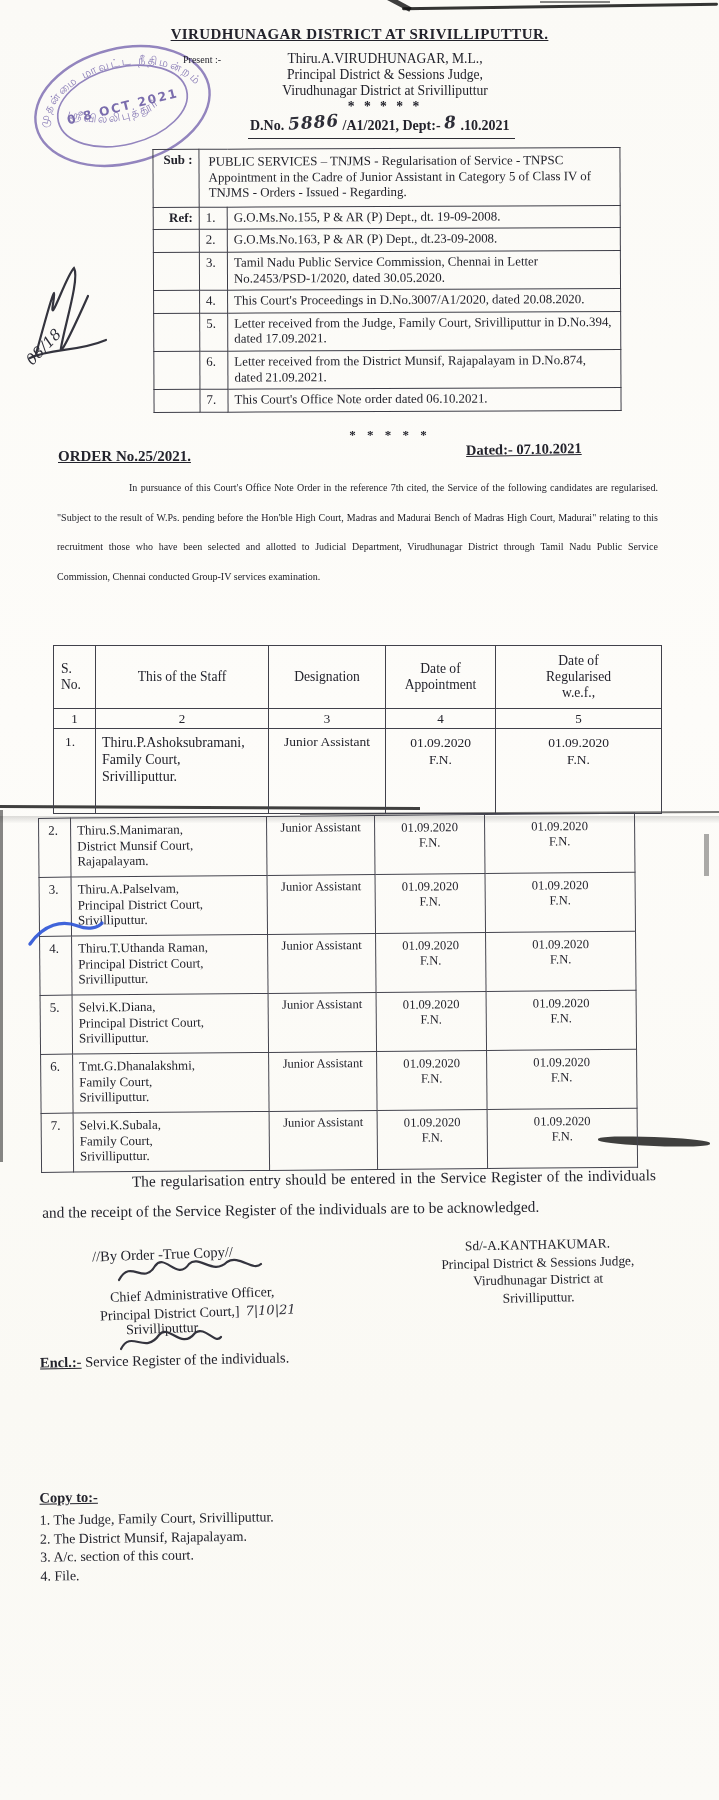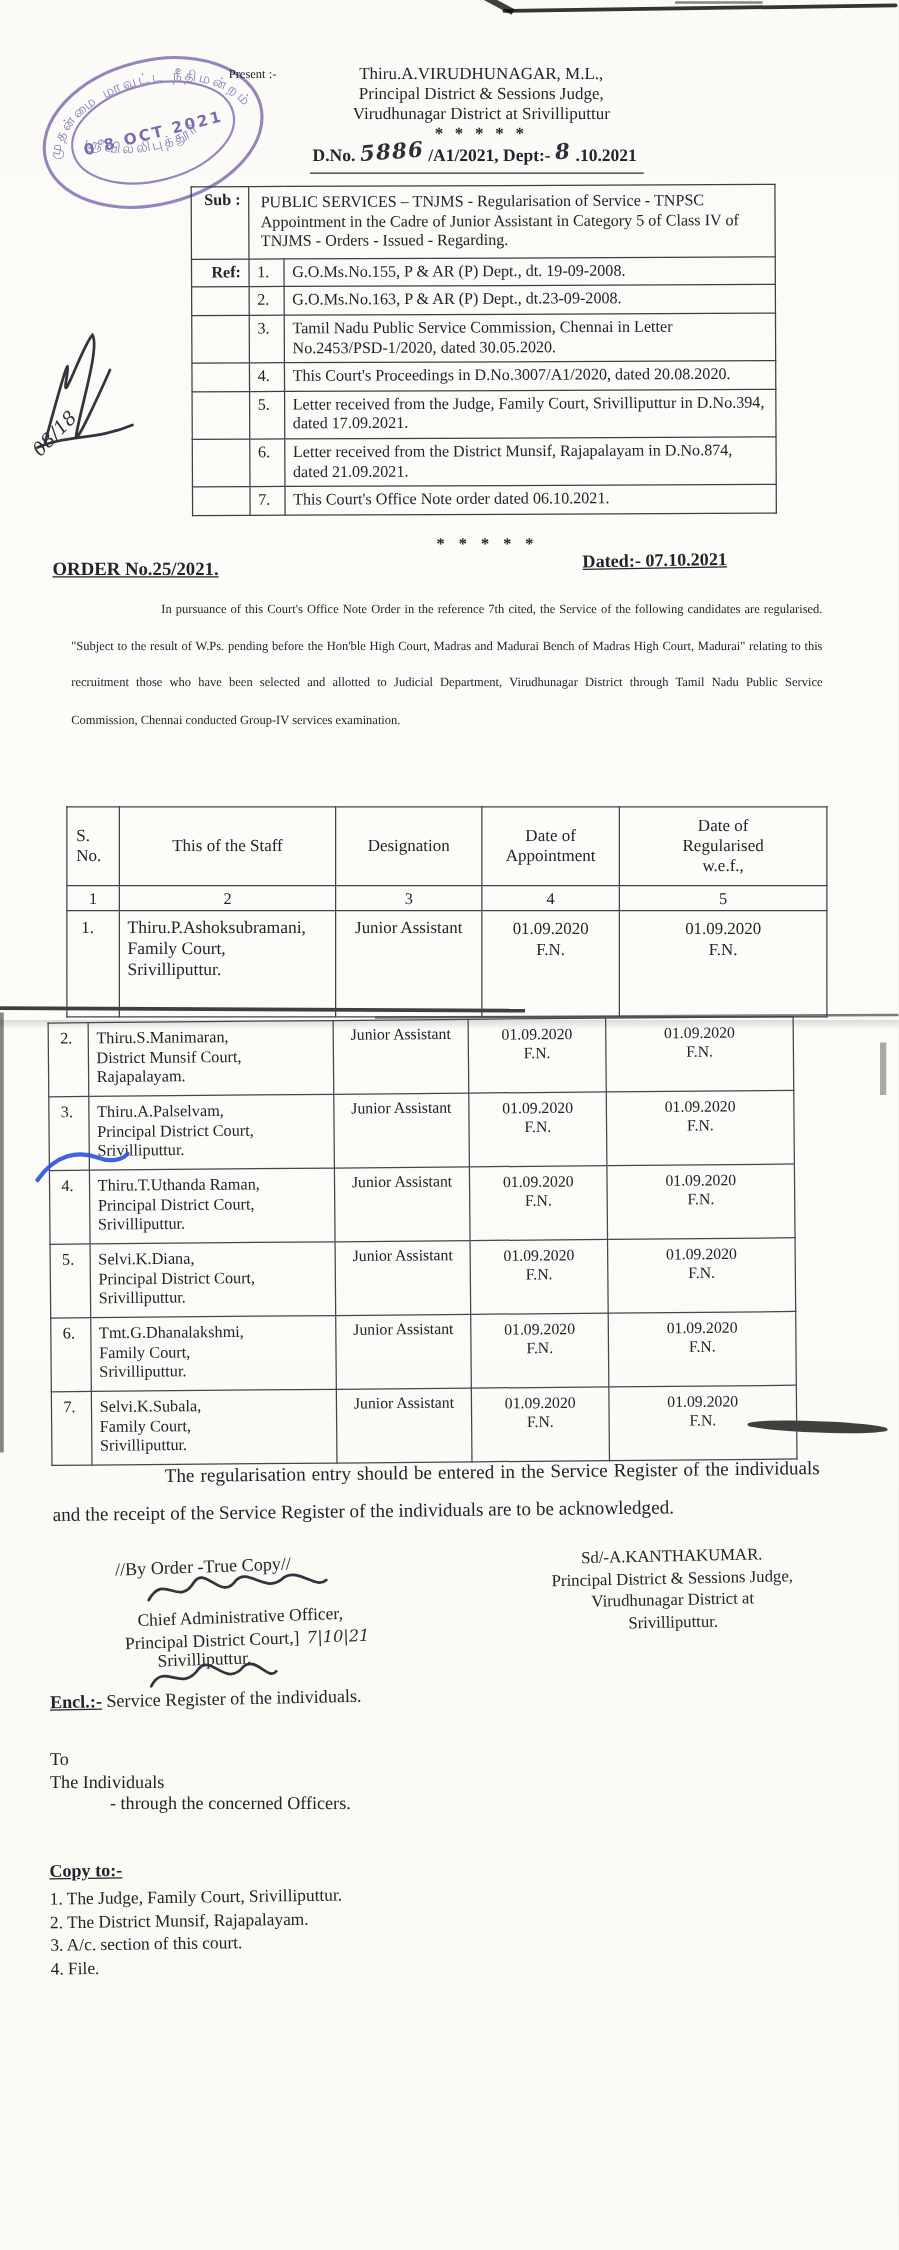--- a/index.html
+++ b/index.html
@@ -46,21 +46,21 @@
 
   
   .refbox{position:absolute;left:153px;top:148px;width:468px;border-collapse:collapse;table-layout:fixed;font-size:12.9px;line-height:15.6px;transform:rotate(-.25deg);}
   .refbox td{border:1.5px solid #3e3e48;vertical-align:top;padding:3px 6px 3px 6px;}
   .refbox .lbl{font-weight:600;padding-left:5px;text-align:right;}
   .refbox .num{padding:3px 0 3px 6px;}
   .refbox .subtext{padding:5px 9px;}
   .stars2{left:298px;top:427px;width:184px;text-align:center;letter-spacing:4px;font-size:13px;font-weight:bold;}
 
   
-  .order-no{left:42px;top:448px;font-size:15px;font-weight:bold;text-decoration:underline;}
+  .order-no{left:58px;top:448px;font-size:15px;font-weight:bold;text-decoration:underline;}
   .order-date{left:466px;top:441px;font-size:14.5px;font-weight:bold;text-decoration:underline;transform:rotate(-1deg);}
   .bodytext{left:57px;top:473px;width:601px;font-size:10px;line-height:29.6px;text-align:justify;text-indent:72px;}
 
   
   .stafftable{position:absolute;border-collapse:collapse;table-layout:fixed;}
   .stafftable td{border:1.5px solid #41414b;vertical-align:top;}
   .t1{left:53px;top:645px;width:608px;}
   .t1 .hdr td{font-size:13.6px;text-align:center;vertical-align:middle;height:56px;padding:3px 2px;}
   .t1 .hdr .snohd{text-align:left;padding-left:7px;}
   .t1 .nums td{height:19px;text-align:center;font-size:13px;vertical-align:middle;padding:0;}
@@ -124,20 +124,21 @@
     <text class="stxt"><textPath href="#arcB" startOffset="8%">ஸ்ரீவில்லிபுத்தூர்</textPath></text>
     <text class="sdate" x="100" y="75" text-anchor="middle">0 8 OCT 2021</text>
   </svg>
 
   <svg class="margin-sig abs" viewBox="0 0 95 100">
     <path class="sigpath" d="M14,92 C26,48 36,12 31,42 C27,66 44,14 52,6 C58,16 42,66 39,86 C37,98 58,52 66,34"></path>
     <path class="sigpath" d="M8,96 C30,86 56,90 84,78"></path>
   </svg>
   <div class="hw margin-note abs">08/18</div>
 
+  <div class="title abs">VIRUDHUNAGAR DISTRICT AT SRIVILLIPUTTUR.</div>
   <div class="present-label abs">Present :-</div>
   <div class="present-block abs">
     <div>Thiru.A.VIRUDHUNAGAR, M.L.,</div>
     <div>Principal District &amp; Sessions Judge,</div>
     <div>Virudhunagar District at Srivilliputtur</div>
     <div class="stars">* * * * *</div>
   </div>
 
   <div class="dno abs">
     <span>D.No.</span>
@@ -345,25 +346,20 @@
   </div>
   <div class="placeline abs">Srivilliputtur.</div>
   <svg class="sig2 abs" viewBox="0 0 110 32">
     <path class="sigpath" d="M6,22 C16,2 30,28 44,8 C54,-4 66,24 80,6 C90,-2 100,18 106,10"></path>
   </svg>
 
   <div class="encl abs">
     <span class="lab">Encl.:-</span><span> Service Register of the individuals.</span>
   </div>
 
-  <div class="toblock abs">
-    <div>To</div>
-    <div>The Individuals</div>
-    <div class="through">- through the concerned Officers.</div>
-  </div>
 
   <div class="copyto abs">
     <div class="lab">Copy to:-</div>
     <div class="items">
       <div class="item">1. The Judge, Family Court, Srivilliputtur.</div>
       <div class="item">2. The District Munsif, Rajapalayam.</div>
       <div class="item">3. A/c. section of this court.</div>
       <div class="item">4. File.</div>
     </div>
   </div>

